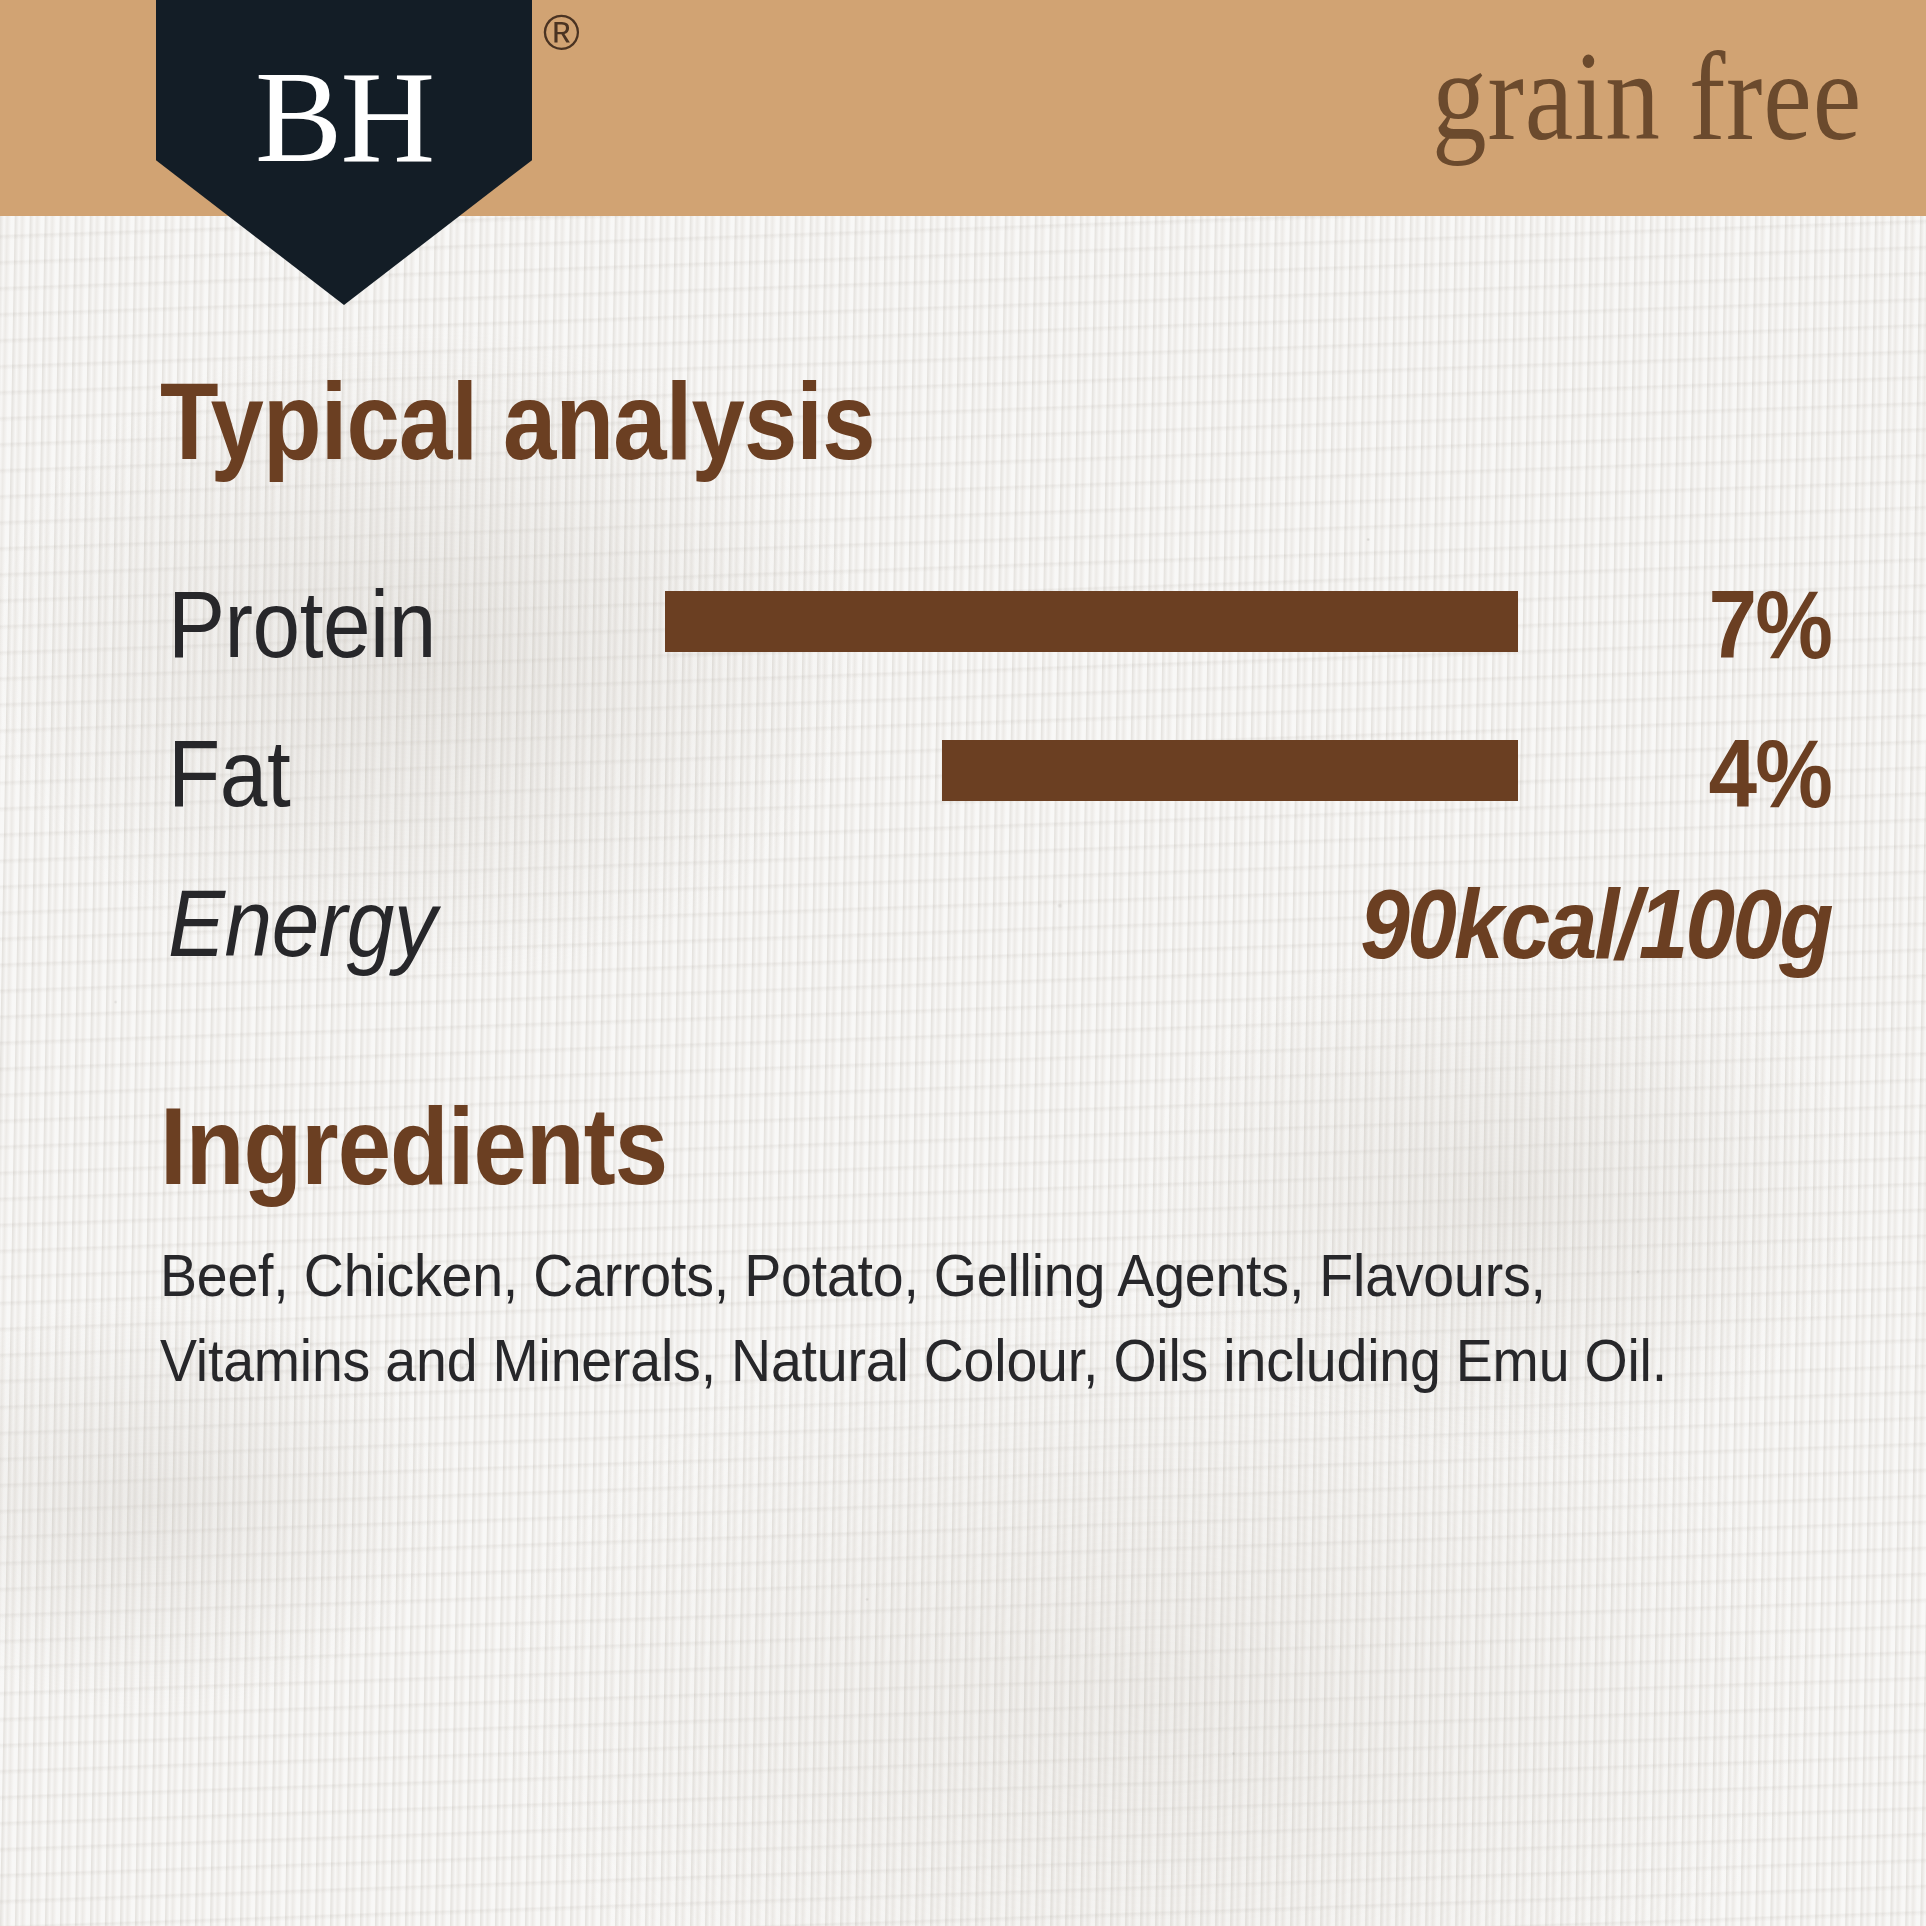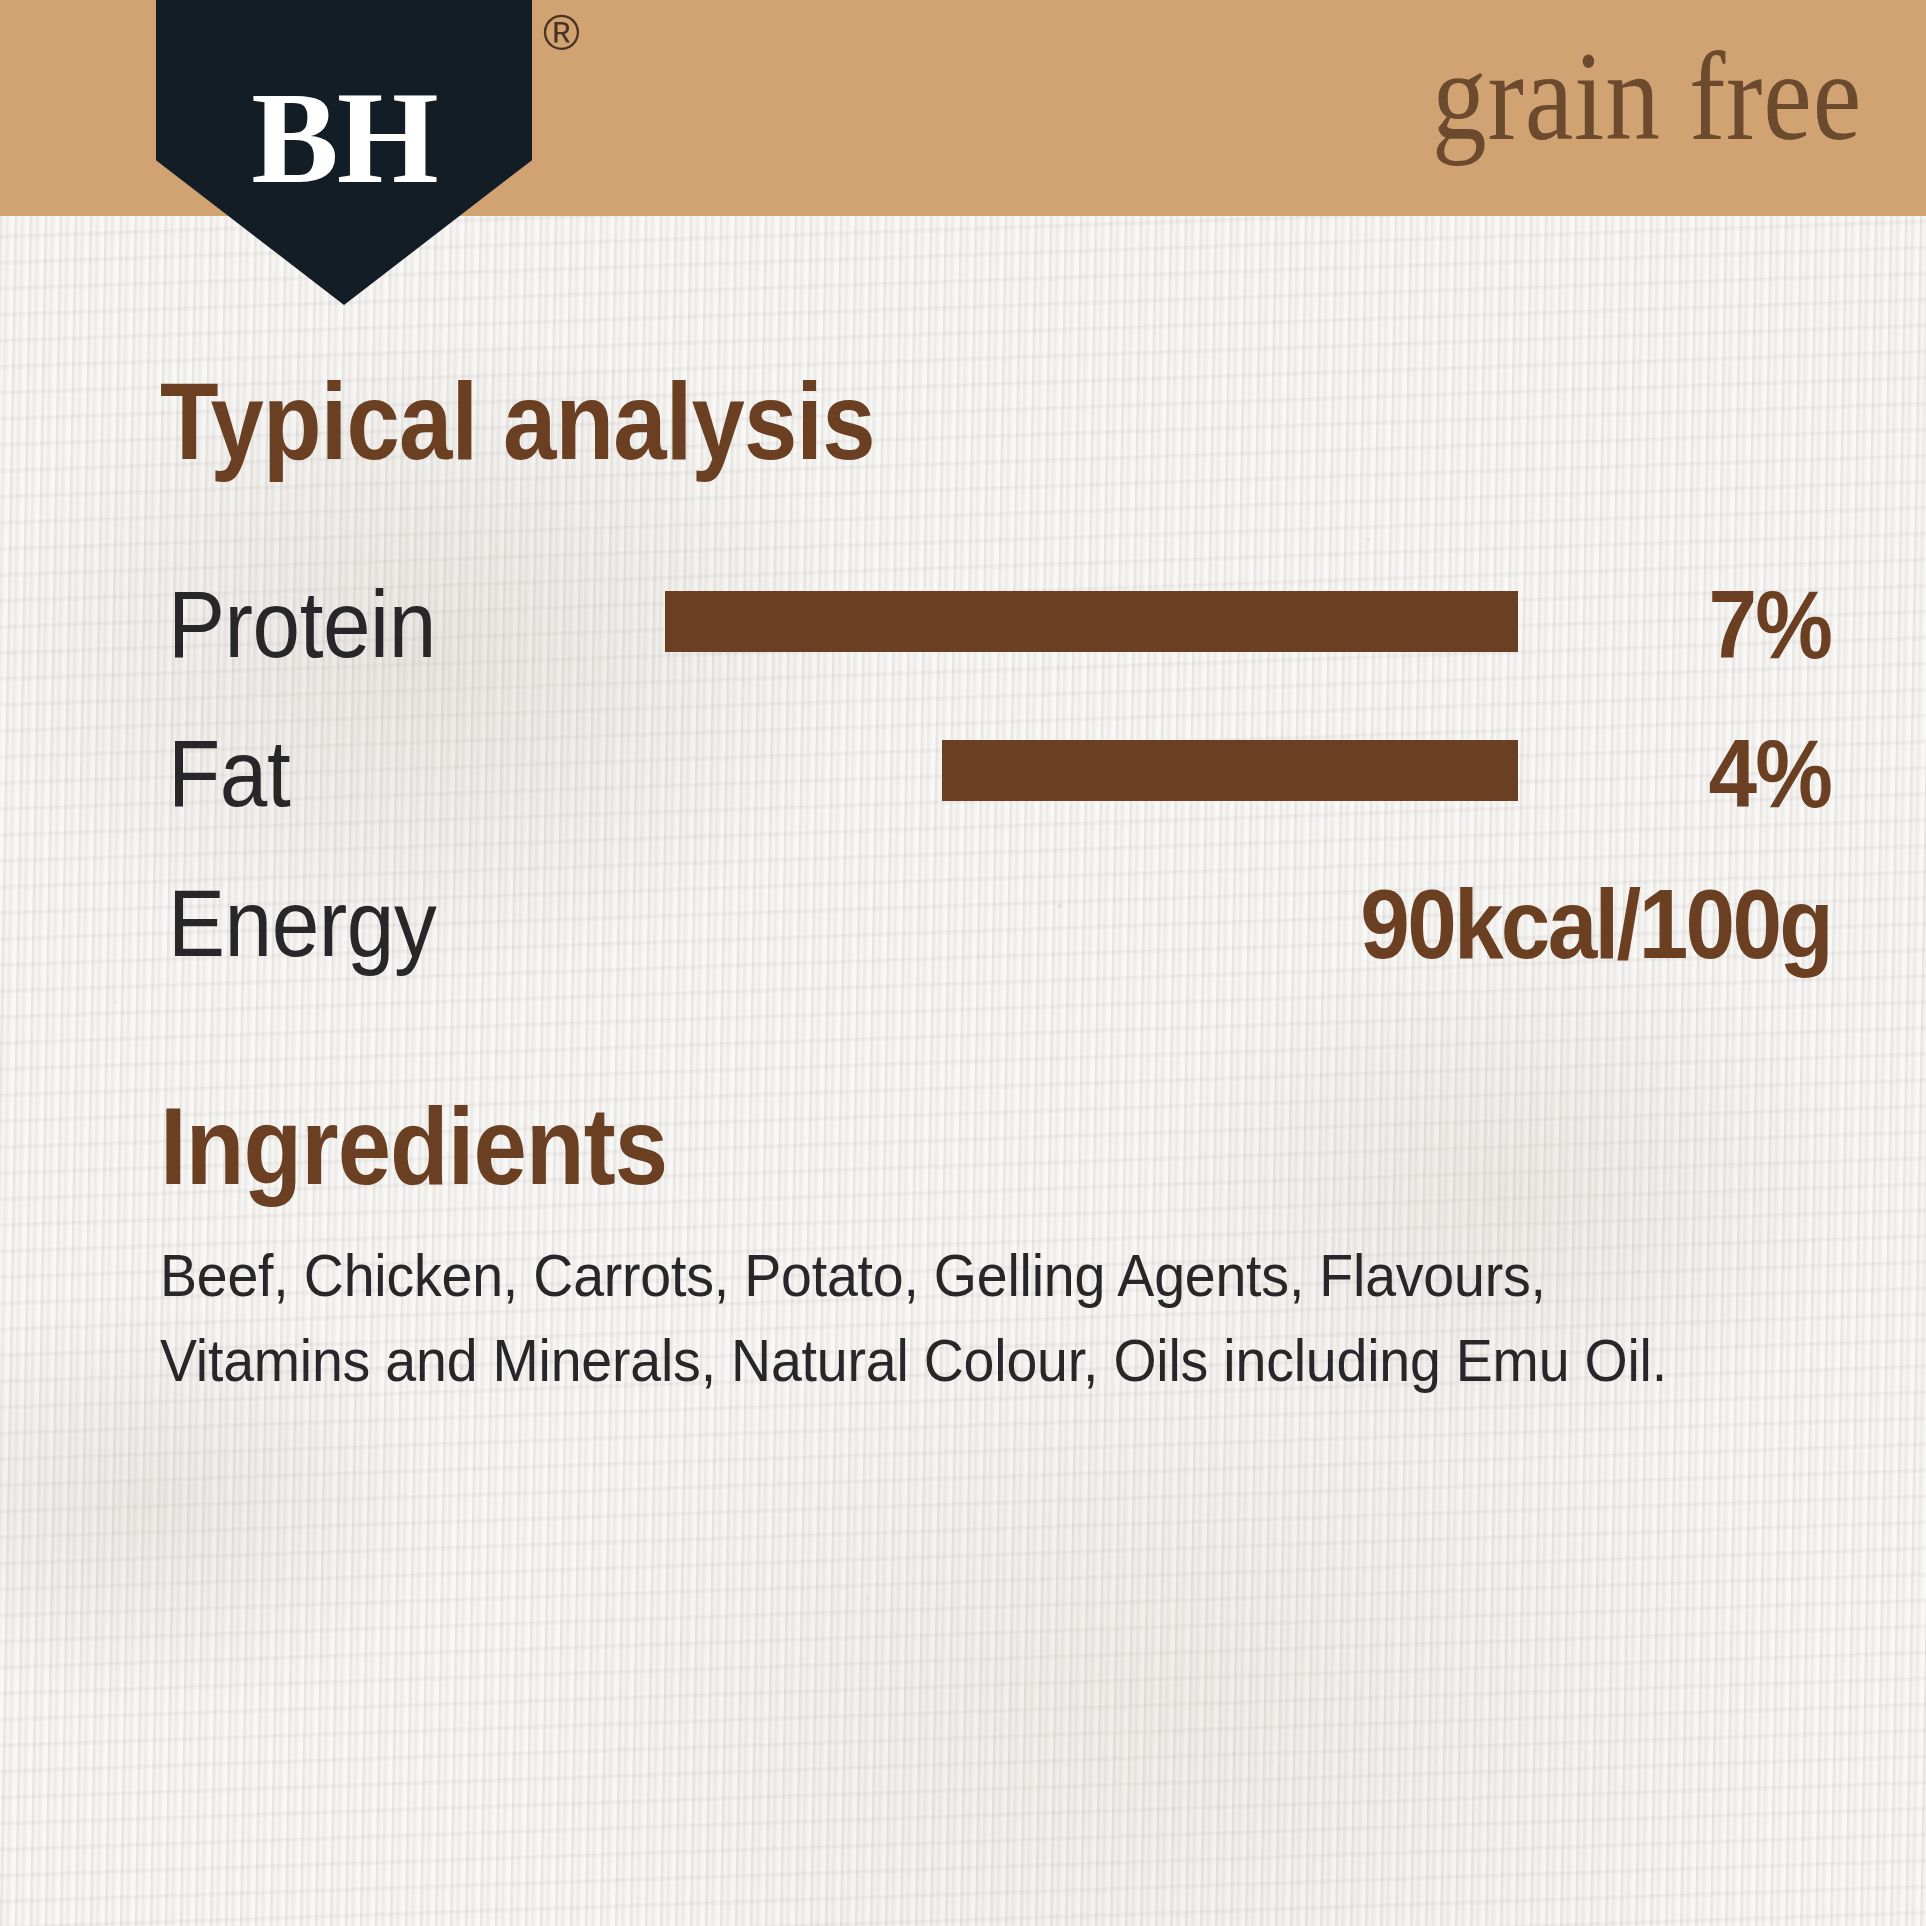--- a/index.html
+++ b/index.html
@@ -85,25 +85,25 @@
     height: 305px;
     background: #131d26;
     clip-path: polygon(0 0, 100% 0, 100% 52.5%, 50% 100%, 0 52.5%);
     display: flex;
     align-items: flex-start;
     justify-content: center;
   }
   .brand-mark {
     color: #ffffff;
     font-family: "Liberation Serif", serif;
-    font-weight: 700;
+    font-weight: 400;
     font-size: 131px;
     line-height: 1;
     letter-spacing: -2px;
-    margin-top: 72px;
+    margin-top: 51px;
     user-select: none;
   }
 
   .reg-mark {
     position: absolute;
     left: 536px;
     top: 8px;
     width: 51px;
     height: 51px;
     color: #4a3322;
@@ -153,21 +153,21 @@
 
   .nutri-row {
     position: absolute;
     left: 144px;
     width: 1663px;
     height: 109px;
     margin-left: 24px;
   }
   .nutri-row.r1 { top: 354px; }
   .nutri-row.r2 { top: 503px; text-decoration: underline; }
-  .nutri-row.r3 { top: 653px; }
+  .nutri-row.r3 { top: 653px; font-style: italic; }
 
   .nutri-label {
     position: absolute;
     left: 0;
     top: 0;
     color: #27272a;
     font-family: "Liberation Sans", sans-serif;
     font-weight: 400;
     font-size: 95px;
     line-height: 109px;

